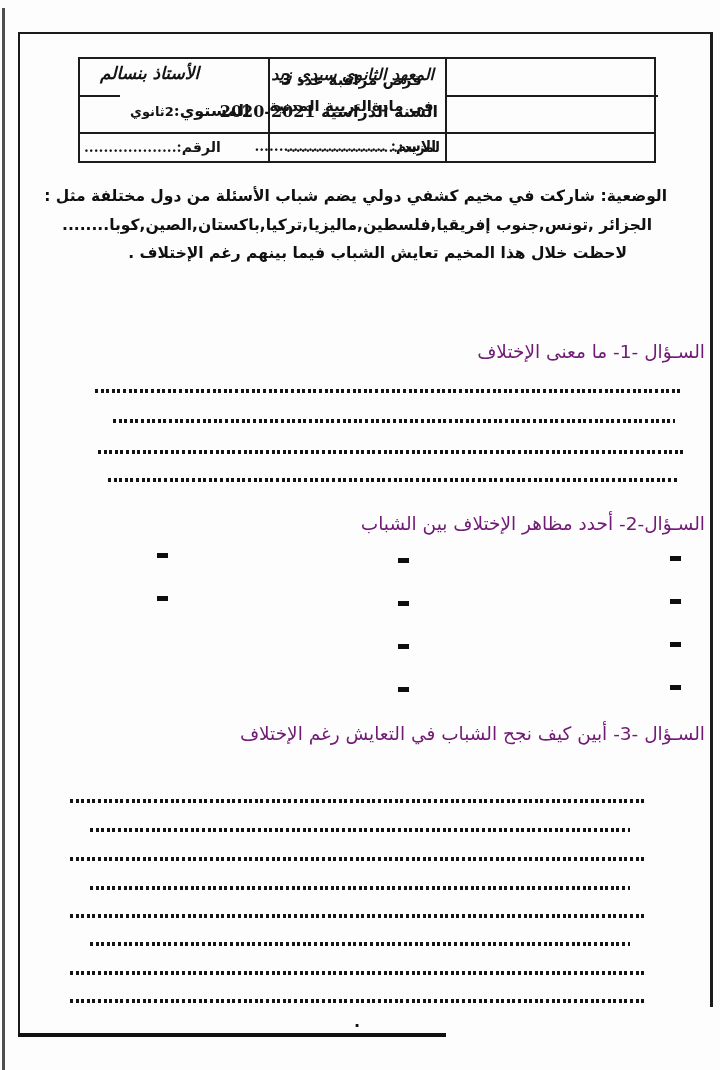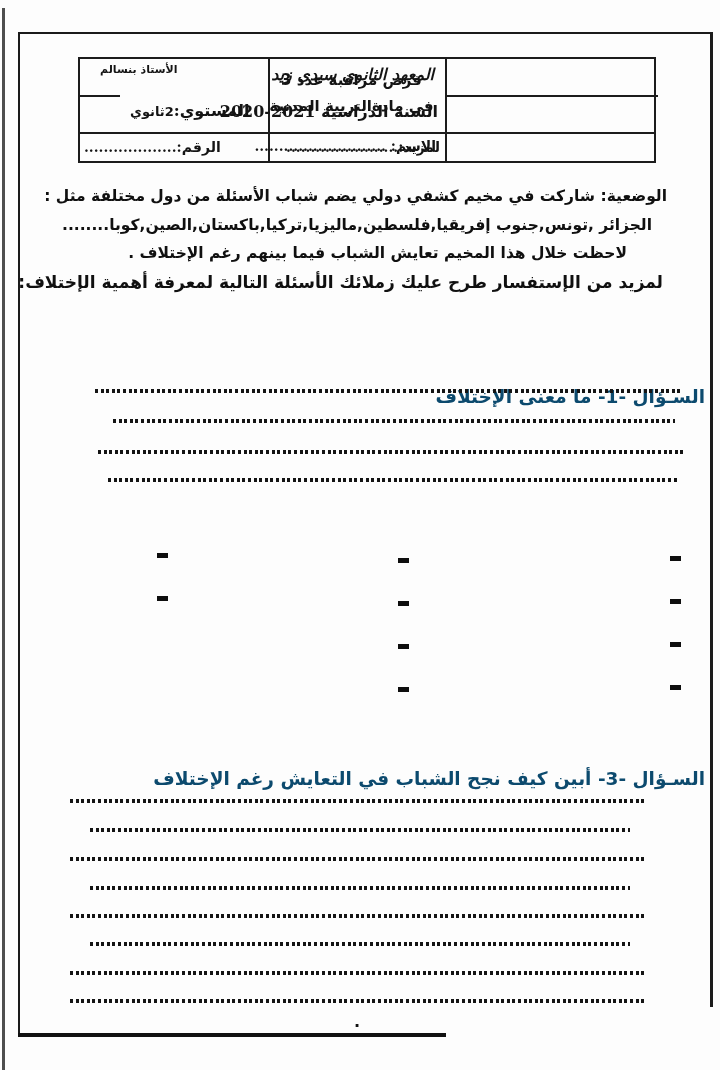--- a/index.html
+++ b/index.html
@@ -23,32 +23,32 @@
   .hline-right{left:365px;top:36px;width:213px;height:2px;}
   .hline-stubL{left:0;top:36px;width:40px;height:2px;}
   .hline-row3{left:0;top:73px;width:100%;height:2px;}
   .cell{position:absolute;direction:rtl;white-space:nowrap;}
   .serifar{font-family:"DejaVu Serif","DejaVu Sans",serif;font-weight:700;}
   .cr1{right:220px;top:6px;font-size:16px;font-style:italic;}
   .cr2{right:216px;top:43px;font-size:16px;}
   .cr3{right:218px;top:79px;font-size:14px;}
   .cm12{left:178px;top:8px;width:187px;text-align:center;font-size:15px;font-weight:700;line-height:26px;}
   .cm3{left:182px;top:80px;width:178px;text-align:right;font-size:14px;}
-  .cl1{left:12px;top:4px;width:172px;text-align:left;font-size:11px;padding-left:8px;box-sizing:border-box;}
+  .cl1{left:12px;top:4px;width:172px;text-align:left;font-size:17px;padding-left:8px;box-sizing:border-box;font-style:italic;}
   .cl2{left:0px;top:42px;width:184px;text-align:left;font-size:16px;padding-left:28px;}
   .cl2 .lvl-val{font-size:13px;font-family:"DejaVu Sans",sans-serif;font-weight:700;margin-left:22px;}
   .cl3{left:4px;top:80px;width:182px;text-align:left;font-size:14px;}
   
   .para{direction:rtl;white-space:nowrap;font-weight:700;font-size:15.5px;color:#101010;}
   .p1{top:187px;right:53px;}
   .p2{top:216px;right:68px;margin-left:12px;}
   .p3{top:244px;right:93px;}
   .p4{top:272px;right:57px;font-size:17px;letter-spacing:.2px;}
   
-  .qtitle{direction:rtl;white-space:nowrap;font-weight:700;font-size:18.5px;color:#0c4a6e;margin-top:45px;}
+  .qtitle{direction:rtl;white-space:nowrap;font-weight:400;font-size:18.5px;color:#701a75;}
   .q1t{top:341px;right:15px;}
   .q2t{top:513px;right:15px;}
   .q3t{top:723px;right:15px;}
   
   .dots{height:4px;background-image:repeating-linear-gradient(to right,#141414 0 3px,transparent 3px 5.6px);}
   
   .dash{width:11px;height:5px;background:#0e0e0e;}
   .period{font-size:16px;font-weight:700;color:#111;}
 </style>
 </head>
@@ -82,28 +82,28 @@
     <div class="cell serifar cl1">الأستاذ بنسالم</div>
     <div class="cell serifar cl2">
       <span>المستوي:</span><span class="lvl-val">2ثانوي</span>
     </div>
     <div class="cell serifar cl3">الرقم:...................</div>
   </div>
 
   <div class="abs para p1">الوضعية: شاركت في مخيم كشفي دولي يضم شباب الأسئلة من دول مختلفة مثل :</div>
   <div class="abs para p2">الجزائر ,تونس,جنوب إفريقيا,فلسطين,ماليزيا,تركيا,باكستان,الصين,كوبا........</div>
   <div class="abs para p3">لاحظت خلال هذا المخيم تعايش الشباب فيما بينهم رغم الإختلاف .</div>
-  <div class="abs para p4">لمزيد من الإستفسار طرح عليك زملائك الأسئلة التالية لمعرفة أهمية الإختلاف:</div>
 
   <div class="abs qtitle q1t">السـؤال -1- ما معنى الإختلاف</div>
   <div class="abs dots" style="top:389px;left:95px;width:588px;"></div>
   <div class="abs dots" style="top:419px;left:113px;width:562px;"></div>
   <div class="abs dots" style="top:450px;left:98px;width:585px;"></div>
   <div class="abs dots" style="top:478px;left:108px;width:570px;"></div>
 
+  <div class="abs qtitle q2t">السـؤال-2- أحدد مظاهر الإختلاف بين الشباب</div>
 
   <div class="abs dash" style="top:556px;left:670px;"></div>
   <div class="abs dash" style="top:599px;left:670px;"></div>
   <div class="abs dash" style="top:642px;left:670px;"></div>
   <div class="abs dash" style="top:685px;left:670px;"></div>
 
   <div class="abs dash" style="top:558px;left:398px;"></div>
   <div class="abs dash" style="top:601px;left:398px;"></div>
   <div class="abs dash" style="top:644px;left:398px;"></div>
   <div class="abs dash" style="top:687px;left:398px;"></div>

